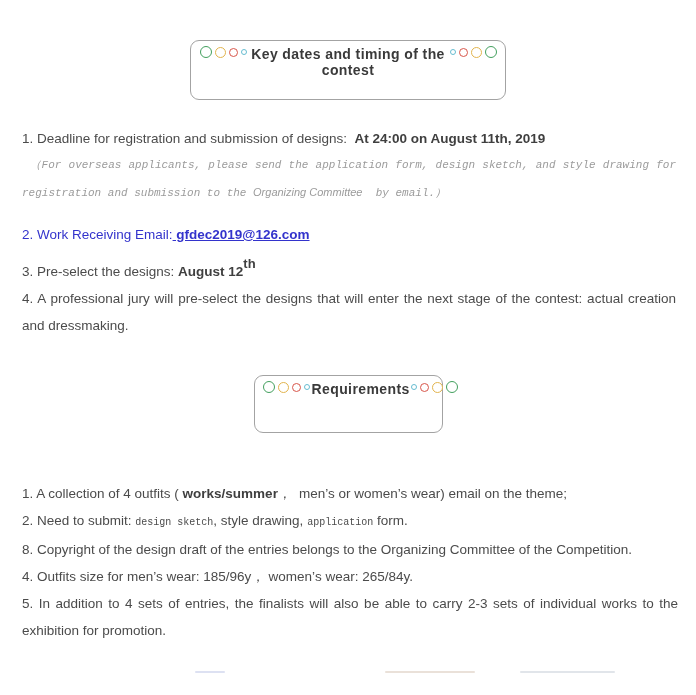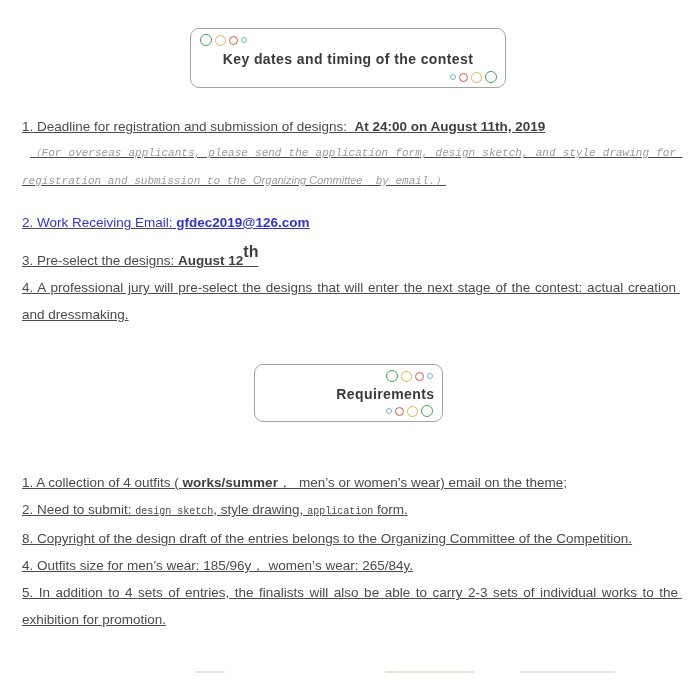--- a/index.html
+++ b/index.html
@@ -12,27 +12,27 @@
     font-size:13.5px;
     color:var(--text,#4b4b4b);
     box-sizing:border-box;
     padding-top:28px;
   }
   
   .hbox {
     box-sizing:border-box;
     border:1px solid var(--box-border,#a3a3a3);
     border-radius:9px;
-    margin:0 auto;
+    margin:12px auto;
     padding:5px 7px 4px 7px;
-    display:flex; flex-direction:column; justify-content:space-between;
+    display:flex; flex-direction:row; justify-content:space-between;
     background:#fff;
   }
   .hbox1 { width:316px; height:60px; }
-  .hbox2 { width:189px; height:58px; margin-top:36px;align-items:flex-end; }
+  .hbox2 { width:189px; height:58px; margin-top:36px; }
   .crow { line-height:0; white-space:nowrap; }
   .crow.right { text-align:right; }
   .c {
     display:inline-block; border-radius:50%;
     background:#fff; border:1.5px solid #000;
     margin:0 1.5px; vertical-align:middle;
   }
   .cg { border-color:var(--circle-green,#43a05e); }
   .cy { border-color:var(--circle-yellow,#e2b44d); }
   .cr { border-color:var(--circle-red,#d8564b); }
@@ -42,21 +42,21 @@
   .s10 { width:7px;  height:7px;  }
   .s7  { width:4px;  height:4px;  }
   .htitle {
     text-align:center;
     font-weight:bold;
     font-size:14px;
     letter-spacing:0.4px;
     color:var(--title,#3a3a3a);
   }
   
-  .list { margin:0 20px 0 22px;text-decoration:underline; }
+  .list { margin:0 20px 0 22px; }
   .list1 { margin-top:25px; }
   .list2 { margin-top:47px; margin-right:18px; }
   .list p {
     margin:0; line-height:27px;
     white-space:pre-wrap;
   }
   .list b { font-weight:bold; color:var(--text-strong,#3f3f3f); }
   .just { text-align:justify; }
   .note {
     text-align:justify;
@@ -75,21 +75,21 @@
   a.email {
     color:var(--blue,#3333cc);
     font-weight:bold;
     text-decoration:underline;
     cursor:pointer;
     text-align:right;
   }
   .item3 { margin-top:10px !important; }
   .sup {
     position:relative; top:-8px;
-    font-size:16px; font-weight:bold;text-align:right;
+    font-size:13px; font-weight:bold;text-align:right;
   }
   .monoreg {
     font-family:"Liberation Mono","DejaVu Sans Mono",monospace;
     font-size:10px;
   }
   
   .artifact {
     position:absolute; left:10px; bottom:23px; height:3px; width:660px;
     opacity:0.25; line-height:0;
   }

